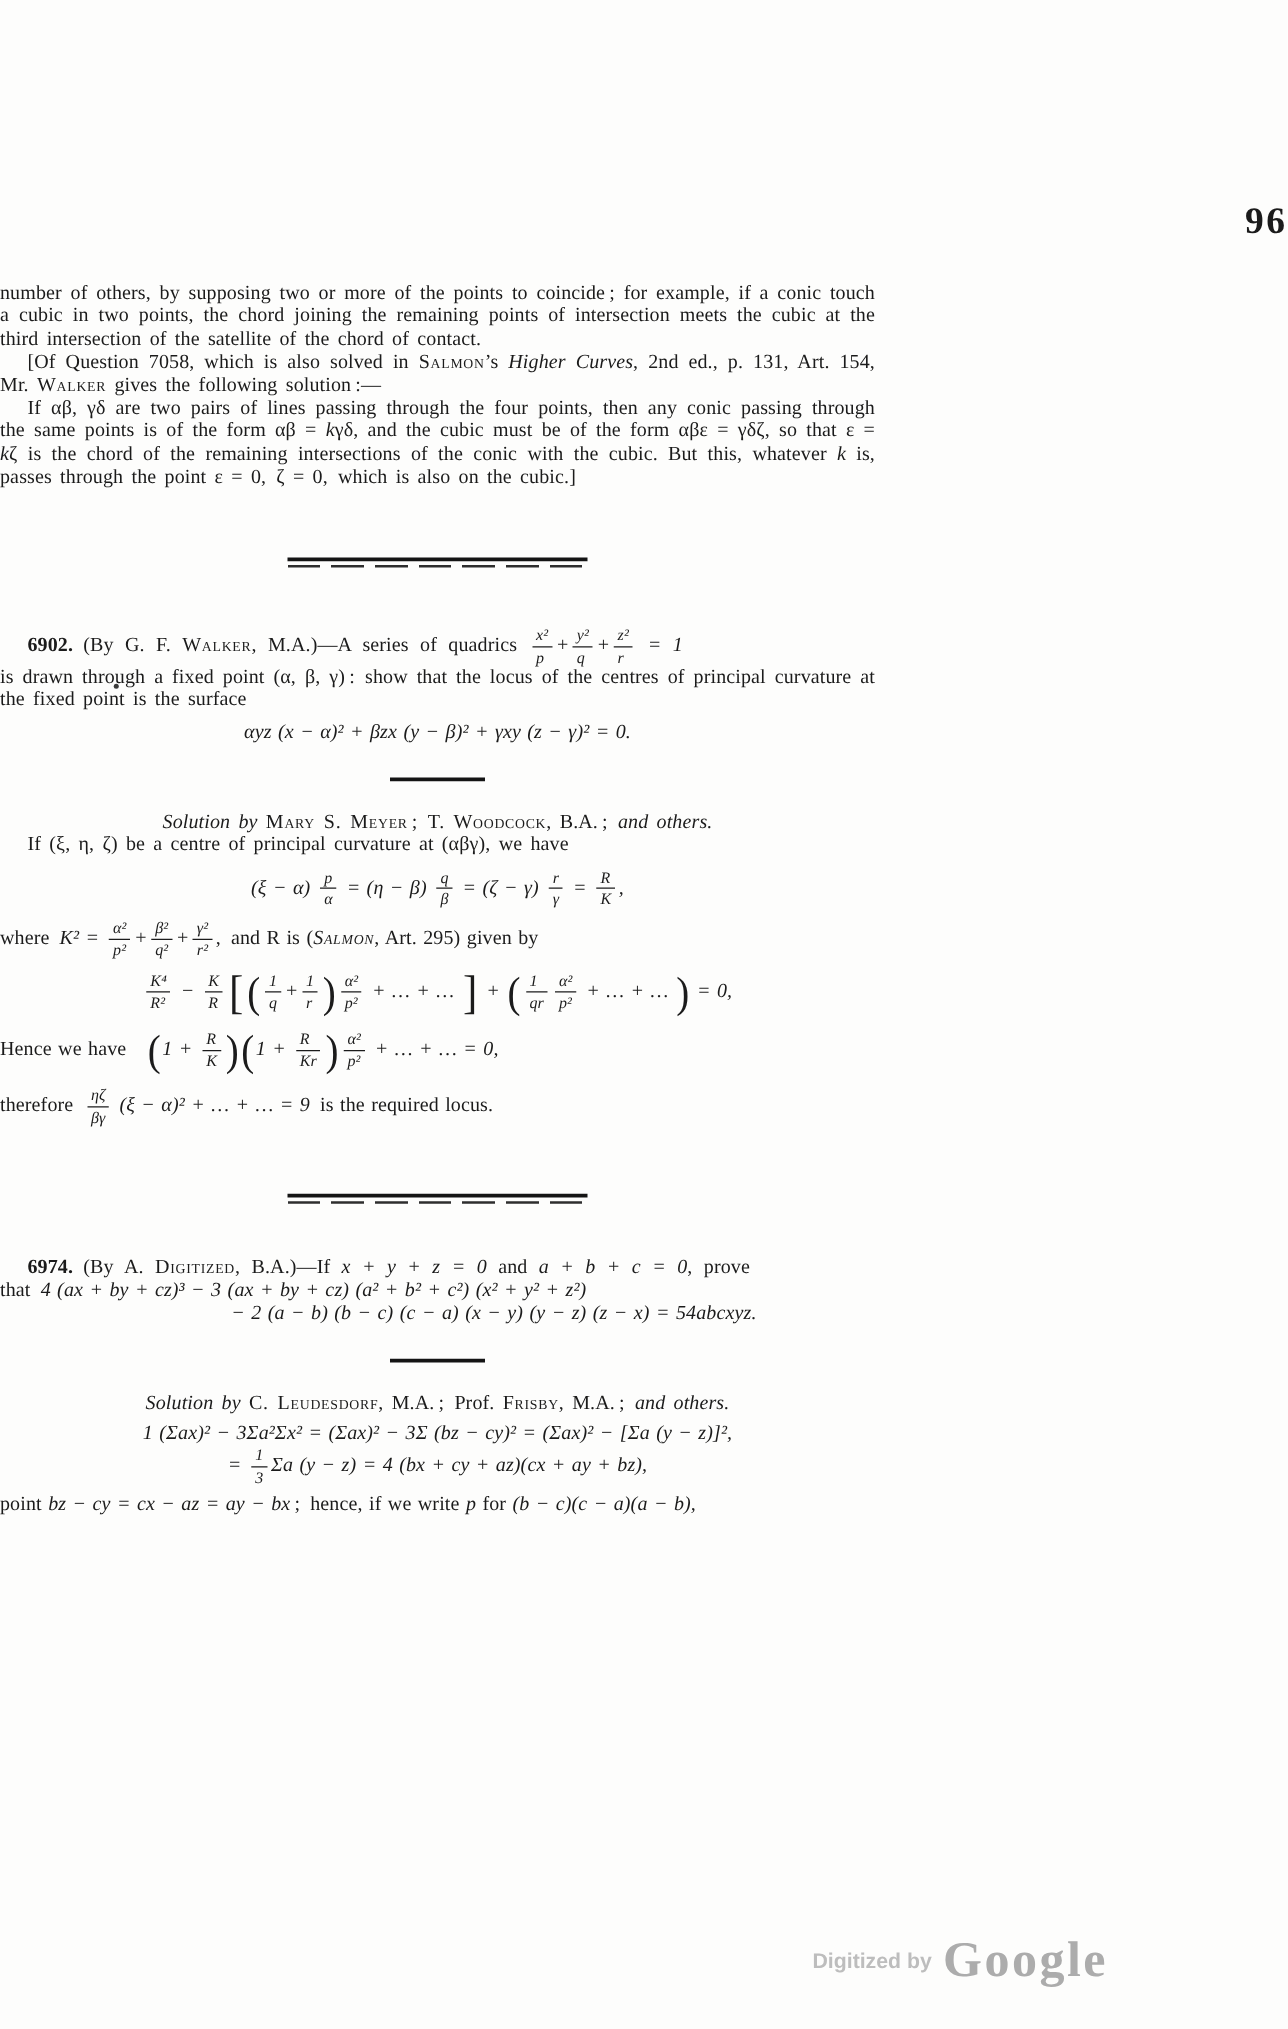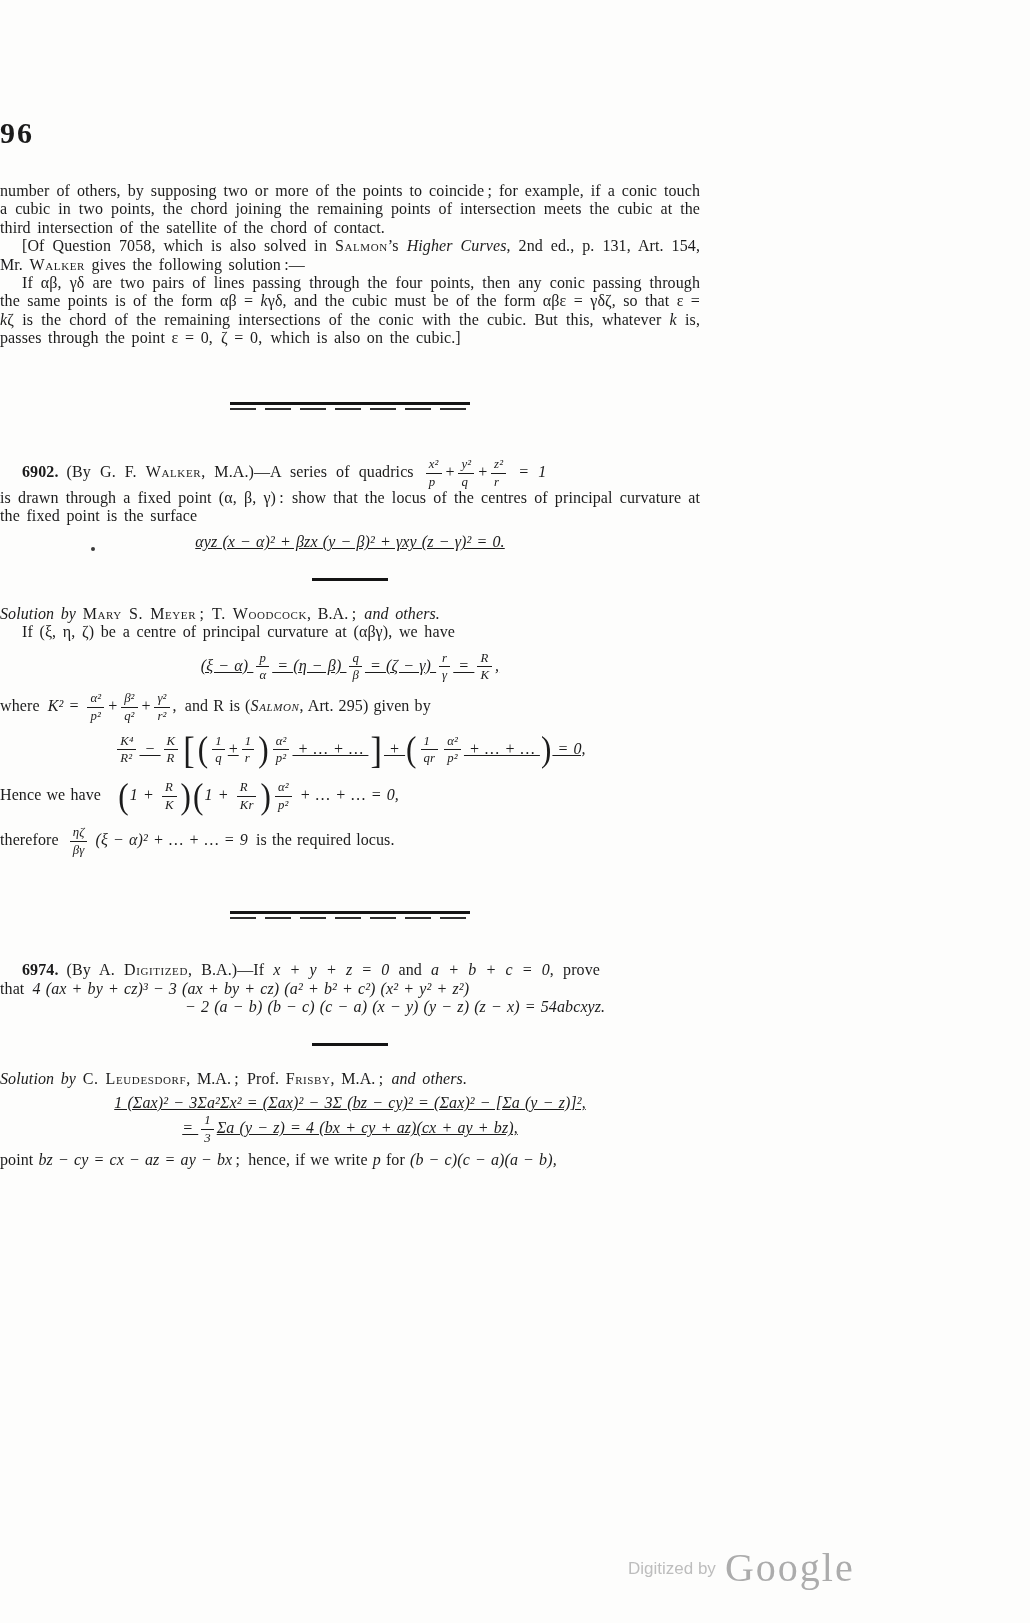--- a/index.html
+++ b/index.html
@@ -3,21 +3,21 @@
 <meta charset="utf-8">
 <style>
   * { margin:0; padding:0; box-sizing:border-box; }
   html,body { width:1030px; height:1623px; }
   body { background:#ffffff; }
   .page {
     position:relative; width:1030px; height:1623px; overflow:hidden;
     background:#fdfdfc; color:#1b1b1b;
     font-family:"Liberation Serif","DejaVu Serif",serif;
   }
-  .pageno { padding-top:116px; text-align:left; font-size:30px; font-weight:bold; letter-spacing:2px; }
+  .pageno { padding-top:116px; text-align:right; font-size:30px; font-weight:bold; letter-spacing:2px;margin-top:44px; }
   .content {
     width:700px; margin-top:32px;
     font-size:16px; line-height:1.15; text-align:justify;
     word-spacing:2.5px; letter-spacing:0.1px;
   }
   p.body { margin:0; }
   .ind { text-indent:22px; }
   .sc { font-variant:small-caps; letter-spacing:0.6px; }
   .it, .mi { font-style:italic; }
   .rom { font-style:normal; }
@@ -26,35 +26,35 @@
   
   .frac { display:inline-block; vertical-align:middle; text-align:left; line-height:1; margin:0 3px; text-indent:0; }
   .frac .fnum { display:block; font-size:0.8em; padding:0 3px 2px; border-bottom:1.6px solid #1b1b1b; }
   .frac .fden { display:block; font-size:0.8em; padding:2px 3px 0; }
 
   
   .bp { display:inline-block; font-size:195%; line-height:1; vertical-align:middle; font-style:normal; transform:scaleY(1.12); margin:0 1px; }
   .bk { display:inline-block; font-size:215%; line-height:1; vertical-align:middle; font-style:normal; transform:scaleY(1.1); margin:0 2px; }
 
   
-  .eq { text-align:center; font-style:italic; word-spacing:1px; margin-top:8px;text-decoration:underline; }
+  .eq { text-align:center; font-style:italic; word-spacing:1px; margin-top:8px; }
   .mathline { text-align:left; font-style:italic; word-spacing:1px; }
   .qhead { text-align:left; word-spacing:5px; }
 
   
   .div-dbl { width:240px; margin:54px auto 0; }
   .div-dbl .rule-a { height:3px; background:#141414; }
   .div-dbl .rule-b { height:2px; margin-top:3.5px;
     background:repeating-linear-gradient(90deg,#2e2e2e 0 26px, rgba(0,0,0,0) 26px 35px); }
   .div-short { width:76px; border-top:3px solid #141414; margin:26px auto 0; }
 
-  .byline { margin-top:24px; }
+  .byline { text-align:center; margin-top:24px; }
   .speck { position:absolute; left:91px; top:547px; width:4px; height:4px; border-radius:50%; background:#3a3a3a; }
 
-  .watermark { position:absolute; left:628px; top:1544px; white-space:nowrap; }
+  .watermark { position:absolute; left:650px; top:1544px; white-space:nowrap;font-weight:bold; }
   .wm-prefix { font-family:"Liberation Sans","DejaVu Sans",sans-serif; font-size:17px; color:#bdbdbd; margin-right:9px; vertical-align:7px; }
   .wm-brand { font-family:"Liberation Serif","DejaVu Serif",serif; font-size:40px; color:#acacac; letter-spacing:2px; }
 
   .mt6 { margin-top:6px; } .mt10 { margin-top:10px; } .mt14 { margin-top:14px; } .mt42 { margin-top:42px; } .mt48 { margin-top:48px; }
   .indent-deep { margin-left:185px; }
 </style>
 </head>
 <body>
 
 <div class="page">

